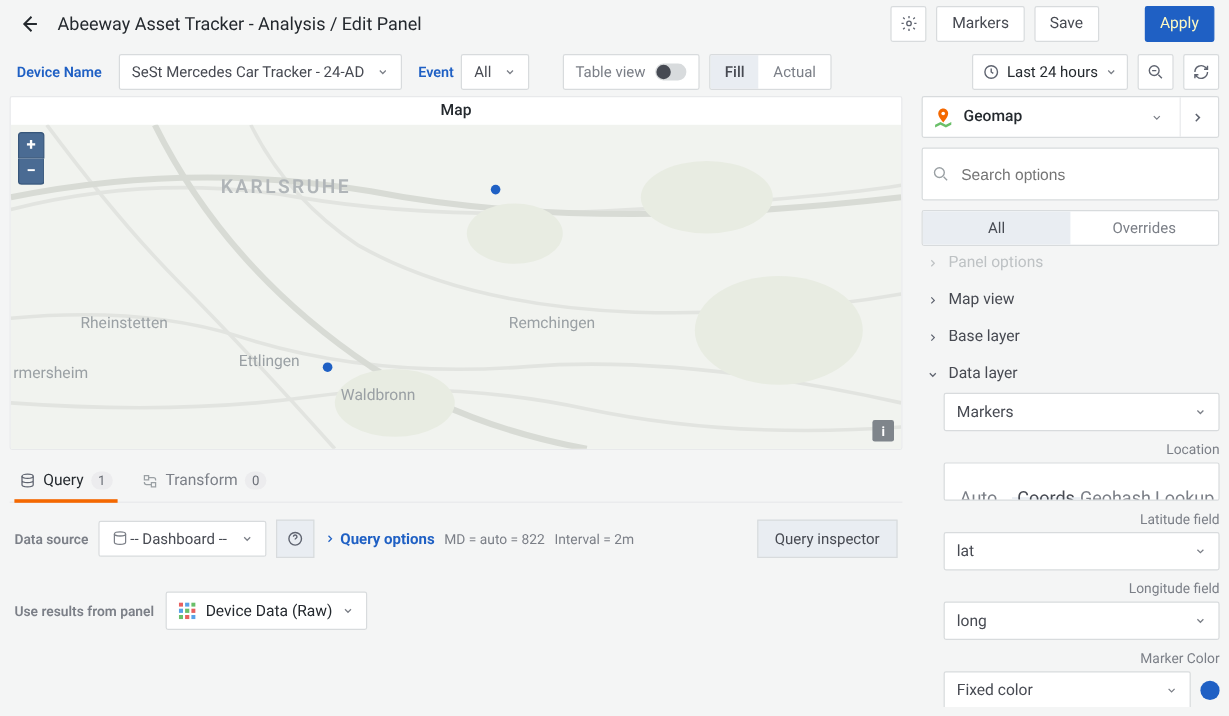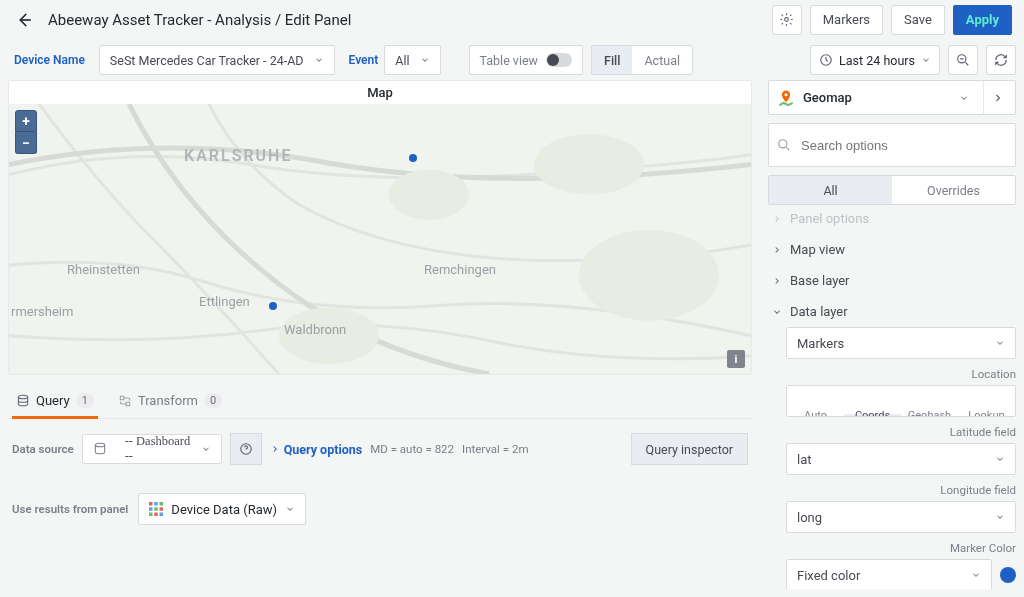--- a/index.html
+++ b/index.html
@@ -5,21 +5,21 @@
   * { box-sizing: border-box; }
   html, body { margin:0; padding:0; font-family:-apple-system,BlinkMacSystemFont,"Segoe UI",Roboto,Helvetica,Arial,sans-serif; font-size:13px; color:#24292e; background:#f4f5f5; }
   body { width:1024px; height:597px; overflow:hidden; }
   .topbar { height:40px; background:#f4f5f5; display:flex; align-items:center; padding:0 12px; border-bottom:1px solid rgba(0,0,0,0); }
   .back-arrow { width:24px; height:24px; display:flex; align-items:center; justify-content:center; cursor:pointer; margin-right:12px; }
   .page-title { font-size:15px; }
   .spacer { flex:1; }
   .topbar-actions { display:flex; gap:8px; align-items:center; }
   .icon-btn, .btn { height:30px; border:1px solid #d8dbdd; background:#fff; border-radius:2px; padding:0 12px; display:inline-flex; align-items:center; justify-content:center; cursor:pointer; font-size:13px; color:#474a52; }
   .icon-btn { width:30px; padding:0; }
-  .btn-primary { background:#1f60c4; border-color:#1f60c4; color:#5eead4; font-weight:700; }
+  .btn-primary { background:#1f60c4; border-color:#1f60c4; color:#fef9c3; font-weight:400;margin-left:30px; }
   .toolbar { height:40px; display:flex; align-items:center; gap:8px; padding:4px 8px; background:#f4f5f5; }
   .label-blue { color:#1f60c4; font-size:12px; font-weight:600; padding:0 6px; }
   .select { height:30px; border:1px solid #d8dbdd; background:#fff; border-radius:2px; padding:0 10px; display:inline-flex; align-items:center; gap:6px; cursor:pointer; font-size:12.5px; color:#474a52; }
   .select .caret { margin-left:4px; }
   .toggle-group { display:inline-flex; border:1px solid #d8dbdd; border-radius:2px; overflow:hidden; height:30px; }
   .toggle-group .seg { padding:0 12px; display:flex; align-items:center; font-size:12.5px; background:#fff; color:#7b7f87; cursor:pointer; }
   .toggle-group .seg.active { background:#e9edf2; color:#474a52; font-weight:500; }
   .switch { width:26px; height:14px; background:#d8dbdd; border-radius:8px; margin-left:8px; position:relative; }
   .switch::after { content:''; position:absolute; width:12px; height:12px; background:#464a53; border-radius:50%; top:1px; left:1px; }
   .tv-pill { display:flex; align-items:center; height:30px; border:1px solid #d8dbdd; background:#fff; border-radius:2px; padding:0 10px; font-size:12.5px; color:#7b7f87; }
@@ -60,21 +60,21 @@
   .search-wrap input { border:none; outline:none; flex:1; font-size:13px; background:transparent; color:#7b7f87; }
   .tab-pill-row { display:flex; border:1px solid #d8dbdd; border-radius:2px; overflow:hidden; height:30px; background:#fff; }
   .tab-pill-row .pill { flex:1; display:flex; align-items:center; justify-content:center; font-size:12.5px; color:#7b7f87; cursor:pointer; }
   .tab-pill-row .pill.active { background:#e9edf2; color:#474a52; }
   .opts-scroll { flex:1; overflow:auto;text-align:right; }
   .section-row { display:flex; align-items:center; gap:8px; padding:8px 4px; font-size:13px; color:#474a52; cursor:pointer; }
   .section-row.dim { color:#9aa0a4; }
   .field-label { font-size:11.5px; color:#7b7f87; margin:6px 0 4px 18px; }
   .field-select { margin:0 0 8px 18px; height:32px; border:1px solid #d8dbdd; background:#fff; border-radius:2px; display:flex; align-items:center; justify-content:space-between; padding:0 10px; color:#474a52; cursor:pointer; font-size:13px; }
   .loc-group { margin:0 0 8px 18px; display:flex; border:1px solid #d8dbdd; border-radius:2px; overflow:hidden; height:32px; background:#fff; }
-  .loc-group .loc { flex:1; display:flex; align-items:center; justify-content:center; color:#7b7f87; font-size:11px; cursor:pointer;margin-top:28px; }
+  .loc-group .loc { flex:1; display:flex; align-items:center; justify-content:center; color:#7b7f87; font-size:15px; cursor:pointer;margin-top:28px; }
   .loc-group .loc.active { background:#e9edf2; color:#474a52; }
   .color-row { display:flex; gap:8px; margin:0 0 8px 18px; align-items:center; }
   .color-row .field-select { margin:0; flex:1; }
   .color-dot { width:16px; height:16px; background:#1f60c4; border-radius:50%; }
   svg { display:block; }
 </style>
 </head>
 <body>
 
 <div class="topbar">
@@ -225,21 +225,21 @@
             </svg>
         </span>
         <span>Transform</span>
         <span class="count">0</span>
       </div>
     </div>
 
     <div class="query-row">
       <span class="greylabel">Data source</span>
       <div class="select" style="width:140px; justify-content:space-between;">
-        <span style="display:flex;align-items:center;gap:18px;font-family:Liberation Serif, serif;">
+        <span style="display:flex;align-items:center;gap:2px;">
           <span class="ds-icon">
             <svg width="14" height="14" viewBox="0 0 24 24" fill="none" stroke="#7b7f87" stroke-width="1.8">
                 <ellipse cx="12" cy="5" rx="8" ry="3"></ellipse>
                 <path d="M4 5v12c0 1.7 3.6 3 8 3s8-1.3 8-3V5"></path>
               </svg>
           </span>
           <span>-- Dashboard --</span>
         </span>
         <span>
           <svg width="10" height="10" viewBox="0 0 24 24" fill="none" stroke="#7b7f87" stroke-width="2.5">

